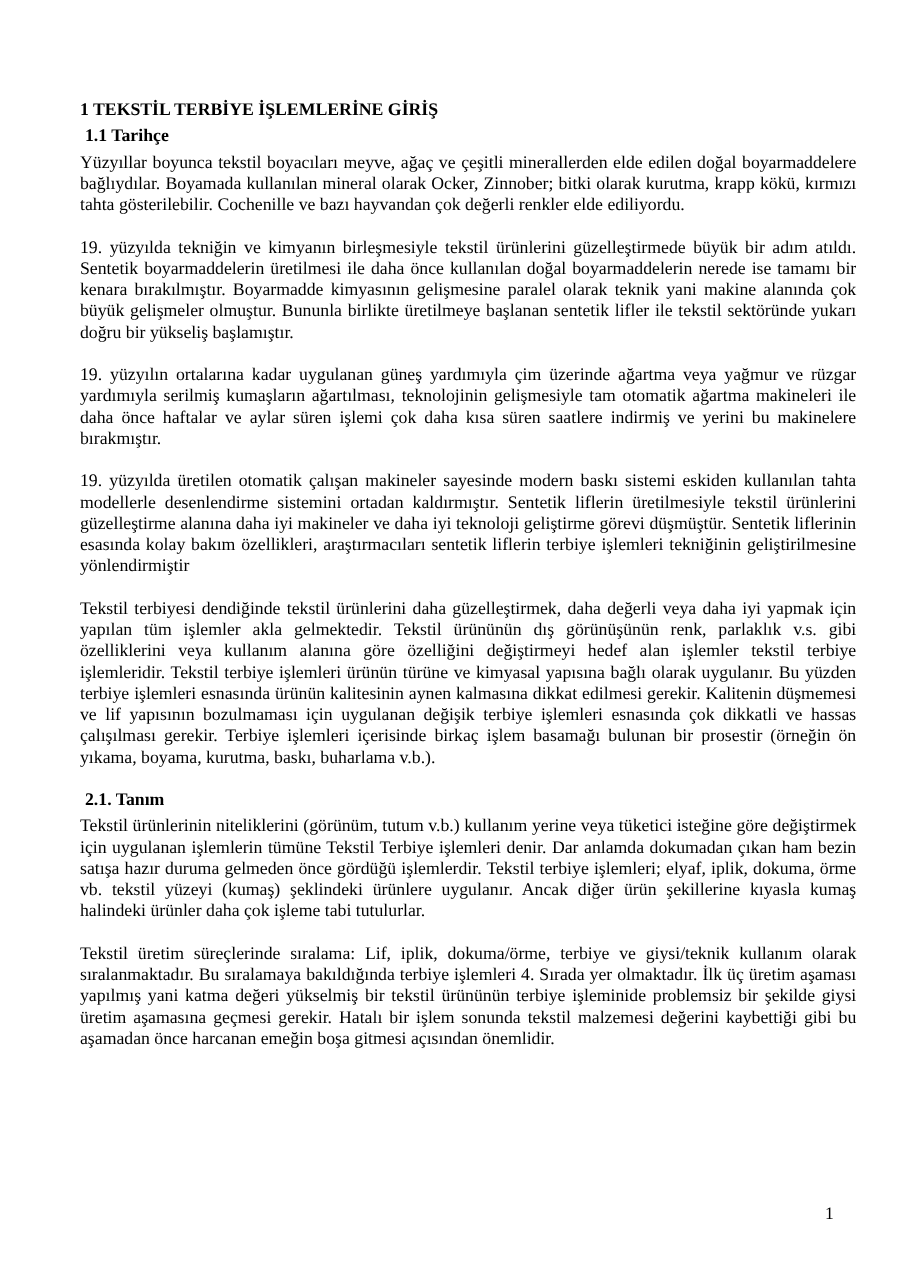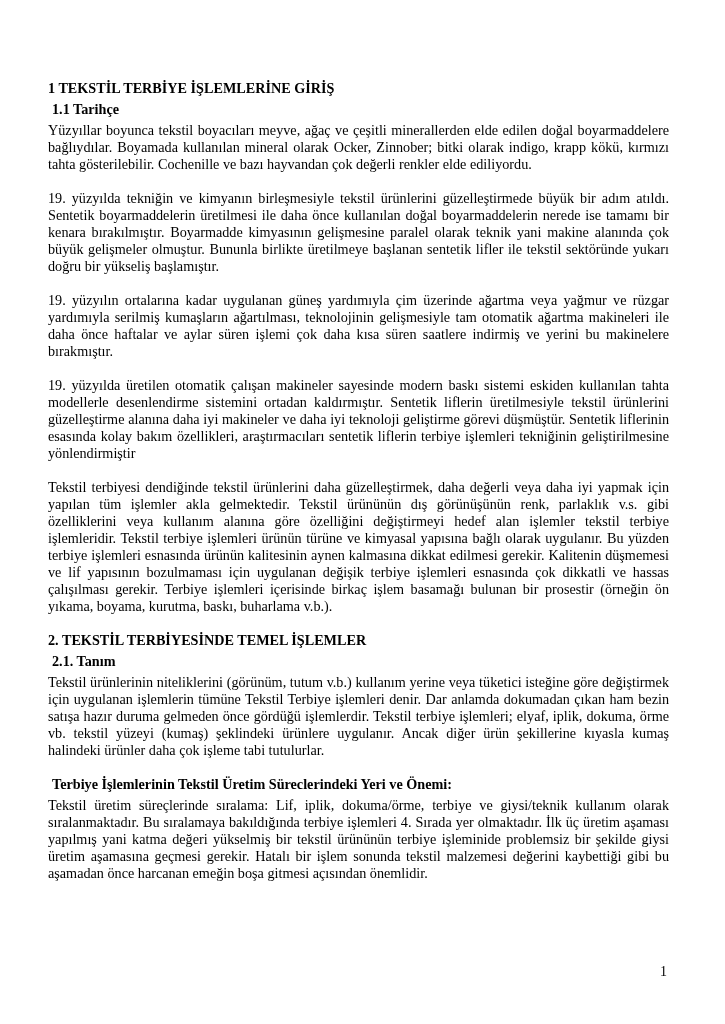--- a/index.html
+++ b/index.html
@@ -1,44 +1,42 @@
 <!DOCTYPE html>
 <html><head>
 <meta charset="utf-8">
 <style>
   html, body { margin: 0; padding: 0; background: #ffffff; }
   body {
     width: 725px; height: 1024px; position: relative; overflow: hidden;
     font-family: "Liberation Serif", serif; color: #000;
   }
   .page {
-    position: absolute; left: 48px; top: 80px; width: 621px;
+    position: absolute; left: 64px; top: 80px; width: 621px;
     font-size: 14.2px; line-height: 17px;
   }
   .h1 { font-weight: bold; font-size: 14.2px; line-height: 17px; margin: 0; }
   .h2 { font-weight: bold; font-size: 14.2px; line-height: 17px; margin: 4px; }
   p { margin: 0 0 17px 0; text-align: justify; }
   .page-number {
     position: absolute; left: 660px; top: 964px; font-size: 14px;
     font-family: "Liberation Serif", serif;
   }
 </style>
 </head>
 <body>
 
 <div class="page">
   <div class="h1">1 TEKSTİL TERBİYE İŞLEMLERİNE GİRİŞ</div>
   <div class="h2">1.1 Tarihçe</div>
-  <p>Yüzyıllar boyunca tekstil boyacıları meyve, ağaç ve çeşitli minerallerden elde edilen doğal boyarmaddelere bağlıydılar. Boyamada kullanılan mineral olarak Ocker, Zinnober; bitki olarak indigo, krapp kökü, kırmızı tahta gösterilebilir. Cochenille ve bazı hayvandan çok değerli renkler elde ediliyordu.</p>
+  <p>Yüzyıllar boyunca tekstil boyacıları meyve, ağaç ve çeşitli minerallerden elde edilen doğal boyarmaddelere bağlıydılar. Boyamada kullanılan mineral olarak Ocker, Zinnober; bitki olarak kurutma, krapp kökü, kırmızı tahta gösterilebilir. Cochenille ve bazı hayvandan çok değerli renkler elde ediliyordu.</p>
   <p>19. yüzyılda tekniğin ve kimyanın birleşmesiyle tekstil ürünlerini güzelleştirmede büyük bir adım atıldı. Sentetik boyarmaddelerin üretilmesi ile daha önce kullanılan doğal boyarmaddelerin nerede ise tamamı bir kenara bırakılmıştır. Boyarmadde kimyasının gelişmesine paralel olarak teknik yani makine alanında çok büyük gelişmeler olmuştur. Bununla birlikte üretilmeye başlanan sentetik lifler ile tekstil sektöründe yukarı doğru bir yükseliş başlamıştır.</p>
   <p>19. yüzyılın ortalarına kadar uygulanan güneş yardımıyla çim üzerinde ağartma veya yağmur ve rüzgar yardımıyla serilmiş kumaşların ağartılması, teknolojinin gelişmesiyle tam otomatik ağartma makineleri ile daha önce haftalar ve aylar süren işlemi çok daha kısa süren saatlere indirmiş ve yerini bu makinelere bırakmıştır.</p>
   <p>19. yüzyılda üretilen otomatik çalışan makineler sayesinde modern baskı sistemi eskiden kullanılan tahta modellerle desenlendirme sistemini ortadan kaldırmıştır. Sentetik liflerin üretilmesiyle tekstil ürünlerini güzelleştirme alanına daha iyi makineler ve daha iyi teknoloji geliştirme görevi düşmüştür. Sentetik liflerinin esasında kolay bakım özellikleri, araştırmacıları sentetik liflerin terbiye işlemleri tekniğinin geliştirilmesine yönlendirmiştir</p>
   <p>Tekstil terbiyesi dendiğinde tekstil ürünlerini daha güzelleştirmek, daha değerli veya daha iyi yapmak için yapılan tüm işlemler akla gelmektedir. Tekstil ürününün dış görünüşünün renk, parlaklık v.s. gibi özelliklerini veya kullanım alanına göre özelliğini değiştirmeyi hedef alan işlemler tekstil terbiye işlemleridir. Tekstil terbiye işlemleri ürünün türüne ve kimyasal yapısına bağlı olarak uygulanır. Bu yüzden terbiye işlemleri esnasında ürünün kalitesinin aynen kalmasına dikkat edilmesi gerekir. Kalitenin düşmemesi ve lif yapısının bozulmaması için uygulanan değişik terbiye işlemleri esnasında çok dikkatli ve hassas çalışılması gerekir. Terbiye işlemleri içerisinde birkaç işlem basamağı bulunan bir prosestir (örneğin ön yıkama, boyama, kurutma, baskı, buharlama v.b.).</p>
 
-  <div class="h1">2. TEKSTİL TERBİYESİNDE TEMEL İŞLEMLER</div>
   <div class="h2">2.1. Tanım</div>
   <p>Tekstil ürünlerinin niteliklerini (görünüm, tutum v.b.) kullanım yerine veya tüketici isteğine göre değiştirmek için uygulanan işlemlerin tümüne Tekstil Terbiye işlemleri denir. Dar anlamda dokumadan çıkan ham bezin satışa hazır duruma gelmeden önce gördüğü işlemlerdir. Tekstil terbiye işlemleri; elyaf, iplik, dokuma, örme vb. tekstil yüzeyi (kumaş) şeklindeki ürünlere uygulanır. Ancak diğer ürün şekillerine kıyasla kumaş halindeki ürünler daha çok işleme tabi tutulurlar.</p>
 
-  <div class="h2">Terbiye İşlemlerinin Tekstil Üretim Süreclerindeki Yeri ve Önemi:</div>
   <p>Tekstil üretim süreçlerinde sıralama: Lif, iplik, dokuma/örme, terbiye ve giysi/teknik kullanım olarak sıralanmaktadır. Bu sıralamaya bakıldığında terbiye işlemleri 4. Sırada yer olmaktadır. İlk üç üretim aşaması yapılmış yani katma değeri yükselmiş bir tekstil ürününün terbiye işleminide problemsiz bir şekilde giysi üretim aşamasına geçmesi gerekir. Hatalı bir işlem sonunda tekstil malzemesi değerini kaybettiği gibi bu aşamadan önce harcanan emeğin boşa gitmesi açısından önemlidir.</p>
 </div>
 
 <div class="page-number">1</div>
 
 </body></html>

